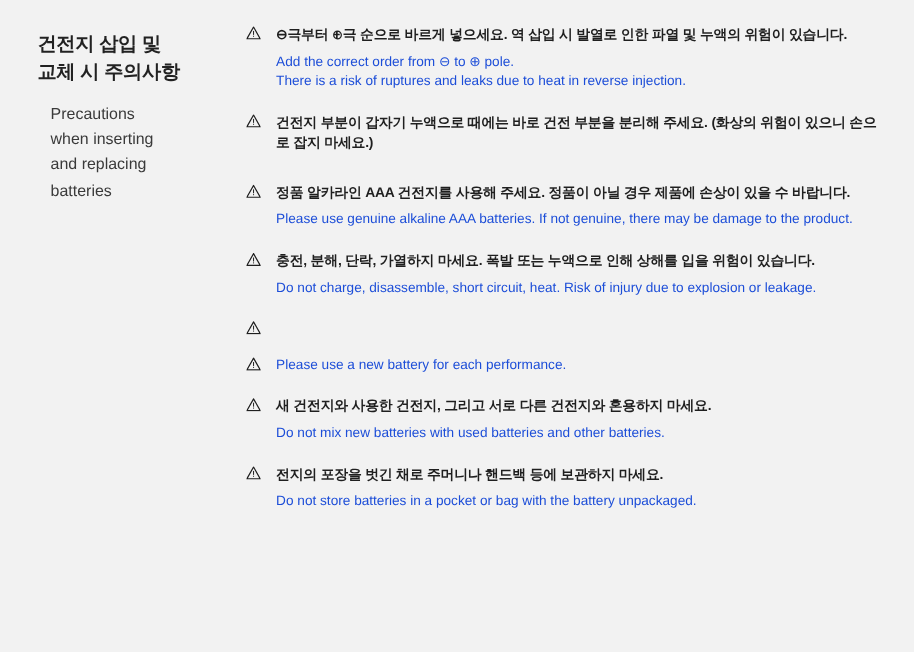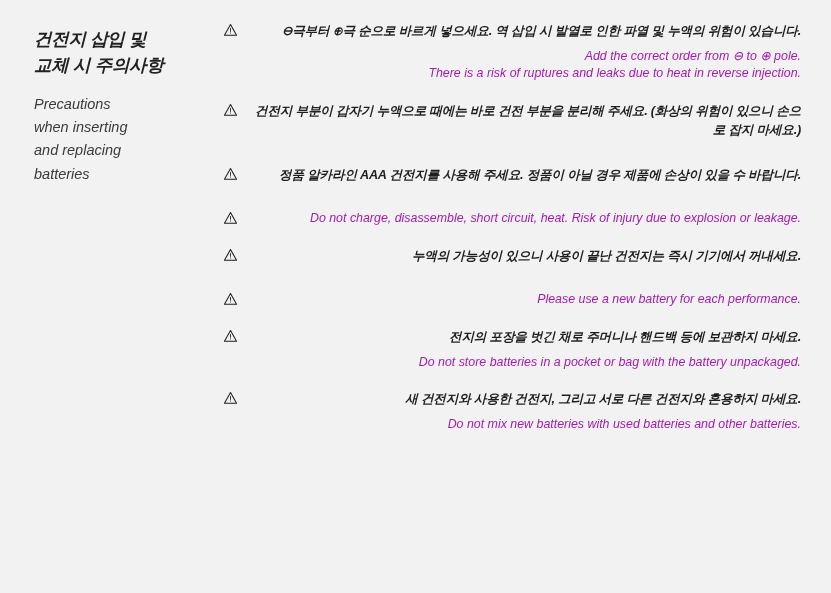--- a/index.html
+++ b/index.html
@@ -15,21 +15,20 @@
     overflow: hidden;
   }
   .page {
     position: relative;
     width: 831px;
     height: 593px;
     box-sizing: border-box;
     padding: 22px 30px 0 34px;
     display: flex;
     align-items: flex-start;
-    font-style: italic;
   }
   
   .heading-col {
     width: 166px;
     flex: 0 0 166px;
     padding-top: 4px;
   }
   .heading-ko {
     font-size: 17.5px;
     font-weight: bold;
@@ -37,29 +36,28 @@
     color: #222222;
     letter-spacing: -0.3px;
     margin: 0 0 14px 0;
     white-space: pre-line;
   }
   .heading-en {
     font-size: 14.5px;
     font-weight: normal;
     line-height: 1.62;
     color: #3a3a3a;
-    margin: 0;
+    margin: 12px;
     white-space: pre-line;
   }
   
   .notice-col {
     flex: 1 1 auto;
     padding-top: 0px;
     padding-left: 24px;
-    text-align: right;
   }
   .notice {
     display: flex;
     align-items: flex-start;
     margin-bottom: 19px;
   }
   .notice:last-child {
     margin-bottom: 0;
   }
   .warn-icon {
@@ -77,21 +75,21 @@
   .notice-ko {
     font-size: 12.6px;
     font-weight: bold;
     color: #1f1f1f;
     line-height: 1.55;
     letter-spacing: -0.2px;
     margin: 0 0 6px 0;
   }
   .notice-en {
     font-size: 12.4px;
-    color: #a21caf;
+    color: #1d4ed8;
     line-height: 1.42;
     margin: 0;
     white-space: pre-line;
   }
 </style>
 </head>
 <body>
 
 <div class="page">
 
@@ -137,84 +135,85 @@
     <div class="notice">
       <span class="warn-icon">
         <svg width="13" height="12" viewBox="0 0 13 12" aria-hidden="true">
           <path d="M6.5 0.6 L12.6 11.3 L0.4 11.3 Z" fill="none" stroke="#1f1f1f" stroke-width="1.1"></path>
           <rect x="6.05" y="4.1" width="0.9" height="3.6" fill="#1f1f1f"></rect>
           <rect x="6.05" y="8.5" width="0.9" height="0.95" fill="#1f1f1f"></rect>
         </svg>
       </span>
       <div class="notice-body">
         <p class="notice-ko">정품 알카라인 AAA 건전지를 사용해 주세요. 정품이 아닐 경우 제품에 손상이 있을 수 바랍니다.</p>
-      </div>
-    </div>
-
-    <div class="notice">
-      <span class="warn-icon">
-        <svg width="13" height="12" viewBox="0 0 13 12" aria-hidden="true">
-          <path d="M6.5 0.6 L12.6 11.3 L0.4 11.3 Z" fill="none" stroke="#1f1f1f" stroke-width="1.1"></path>
-          <rect x="6.05" y="4.1" width="0.9" height="3.6" fill="#1f1f1f"></rect>
-          <rect x="6.05" y="8.5" width="0.9" height="0.95" fill="#1f1f1f"></rect>
-        </svg>
-      </span>
-      <div class="notice-body">
+        <p class="notice-en">Please use genuine alkaline AAA batteries. If not genuine, there may be damage to the product.</p>
+      </div>
+    </div>
+
+    <div class="notice">
+      <span class="warn-icon">
+        <svg width="13" height="12" viewBox="0 0 13 12" aria-hidden="true">
+          <path d="M6.5 0.6 L12.6 11.3 L0.4 11.3 Z" fill="none" stroke="#1f1f1f" stroke-width="1.1"></path>
+          <rect x="6.05" y="4.1" width="0.9" height="3.6" fill="#1f1f1f"></rect>
+          <rect x="6.05" y="8.5" width="0.9" height="0.95" fill="#1f1f1f"></rect>
+        </svg>
+      </span>
+      <div class="notice-body">
+        <p class="notice-ko">충전, 분해, 단락, 가열하지 마세요. 폭발 또는 누액으로 인해 상해를 입을 위험이 있습니다.</p>
         <p class="notice-en">Do not charge, disassemble, short circuit, heat. Risk of injury due to explosion or leakage.</p>
       </div>
     </div>
 
     <div class="notice">
       <span class="warn-icon">
         <svg width="13" height="12" viewBox="0 0 13 12" aria-hidden="true">
           <path d="M6.5 0.6 L12.6 11.3 L0.4 11.3 Z" fill="none" stroke="#1f1f1f" stroke-width="1.1"></path>
           <rect x="6.05" y="4.1" width="0.9" height="3.6" fill="#1f1f1f"></rect>
           <rect x="6.05" y="8.5" width="0.9" height="0.95" fill="#1f1f1f"></rect>
         </svg>
       </span>
       <div class="notice-body">
-        <p class="notice-ko">누액의 가능성이 있으니 사용이 끝난 건전지는 즉시 기기에서 꺼내세요.</p>
       </div>
     </div>
 
     <div class="notice">
       <span class="warn-icon">
         <svg width="13" height="12" viewBox="0 0 13 12" aria-hidden="true">
           <path d="M6.5 0.6 L12.6 11.3 L0.4 11.3 Z" fill="none" stroke="#1f1f1f" stroke-width="1.1"></path>
           <rect x="6.05" y="4.1" width="0.9" height="3.6" fill="#1f1f1f"></rect>
           <rect x="6.05" y="8.5" width="0.9" height="0.95" fill="#1f1f1f"></rect>
         </svg>
       </span>
       <div class="notice-body">
         <p class="notice-en">Please use a new battery for each performance.</p>
+      </div>
+    </div>
+
+    <div class="notice">
+      <span class="warn-icon">
+        <svg width="13" height="12" viewBox="0 0 13 12" aria-hidden="true">
+          <path d="M6.5 0.6 L12.6 11.3 L0.4 11.3 Z" fill="none" stroke="#1f1f1f" stroke-width="1.1"></path>
+          <rect x="6.05" y="4.1" width="0.9" height="3.6" fill="#1f1f1f"></rect>
+          <rect x="6.05" y="8.5" width="0.9" height="0.95" fill="#1f1f1f"></rect>
+        </svg>
+      </span>
+      <div class="notice-body">
+        <p class="notice-ko">새 건전지와 사용한 건전지, 그리고 서로 다른 건전지와 혼용하지 마세요.</p>
+        <p class="notice-en">Do not mix new batteries with used batteries and other batteries.</p>
       </div>
     </div>
 
     <div class="notice">
       <span class="warn-icon">
         <svg width="13" height="12" viewBox="0 0 13 12" aria-hidden="true">
           <path d="M6.5 0.6 L12.6 11.3 L0.4 11.3 Z" fill="none" stroke="#1f1f1f" stroke-width="1.1"></path>
           <rect x="6.05" y="4.1" width="0.9" height="3.6" fill="#1f1f1f"></rect>
           <rect x="6.05" y="8.5" width="0.9" height="0.95" fill="#1f1f1f"></rect>
         </svg>
       </span>
       <div class="notice-body">
         <p class="notice-ko">전지의 포장을 벗긴 채로 주머니나 핸드백 등에 보관하지 마세요.</p>
         <p class="notice-en">Do not store batteries in a pocket or bag with the battery unpackaged.</p>
       </div>
     </div>
 
-    <div class="notice">
-      <span class="warn-icon">
-        <svg width="13" height="12" viewBox="0 0 13 12" aria-hidden="true">
-          <path d="M6.5 0.6 L12.6 11.3 L0.4 11.3 Z" fill="none" stroke="#1f1f1f" stroke-width="1.1"></path>
-          <rect x="6.05" y="4.1" width="0.9" height="3.6" fill="#1f1f1f"></rect>
-          <rect x="6.05" y="8.5" width="0.9" height="0.95" fill="#1f1f1f"></rect>
-        </svg>
-      </span>
-      <div class="notice-body">
-        <p class="notice-ko">새 건전지와 사용한 건전지, 그리고 서로 다른 건전지와 혼용하지 마세요.</p>
-        <p class="notice-en">Do not mix new batteries with used batteries and other batteries.</p>
-      </div>
-    </div>
-
   </div>
 </div>
 
 </body></html>

